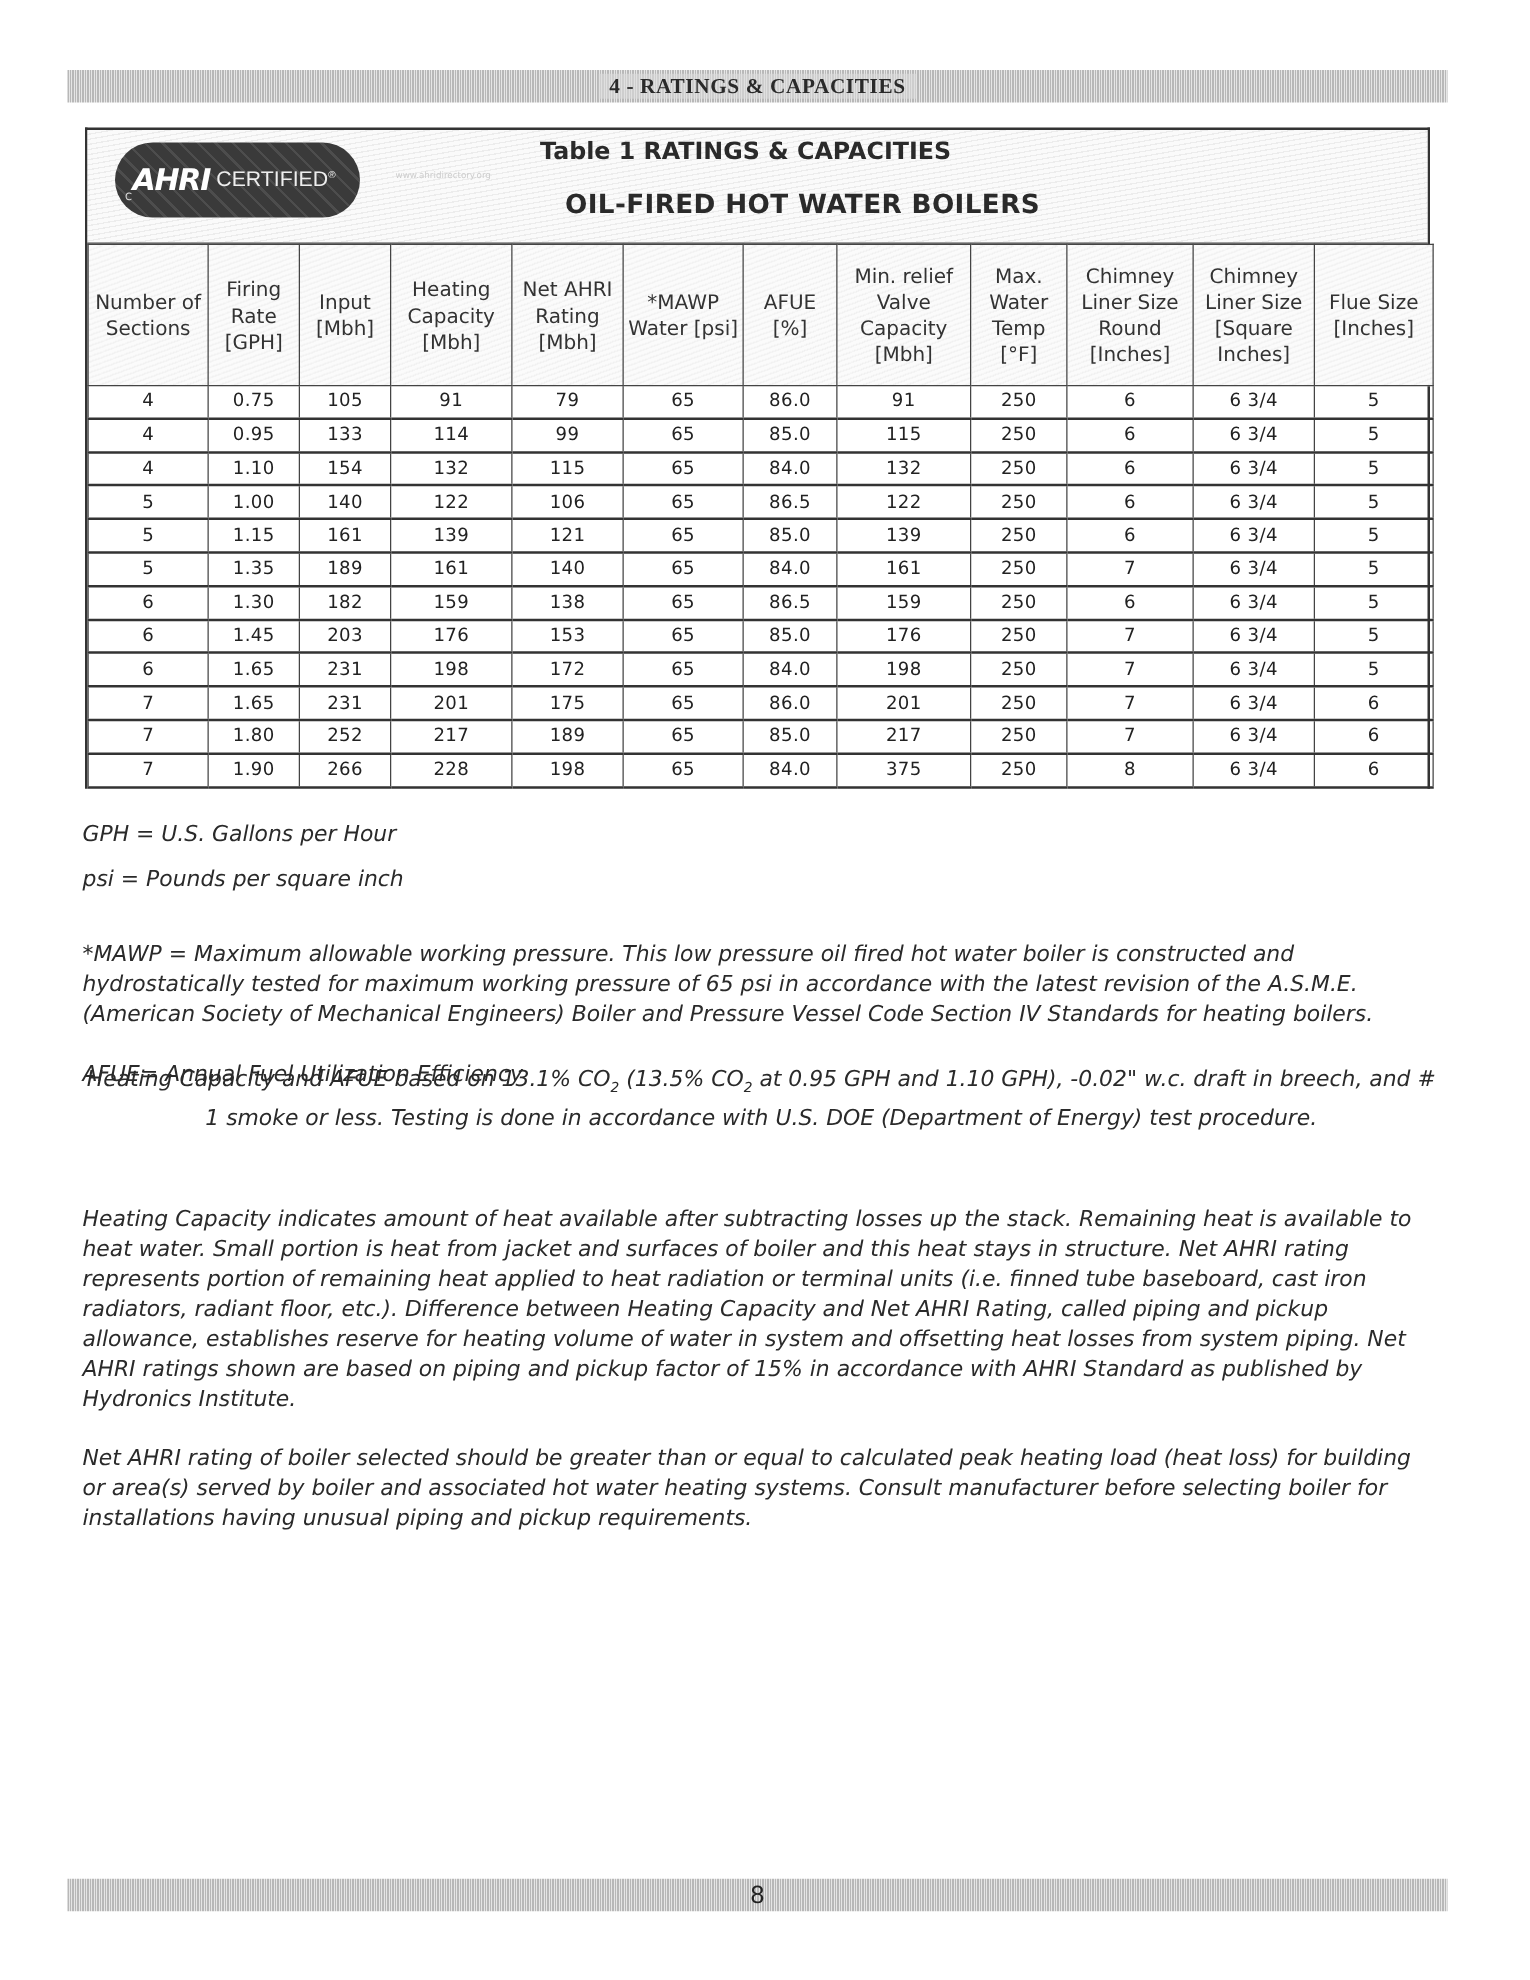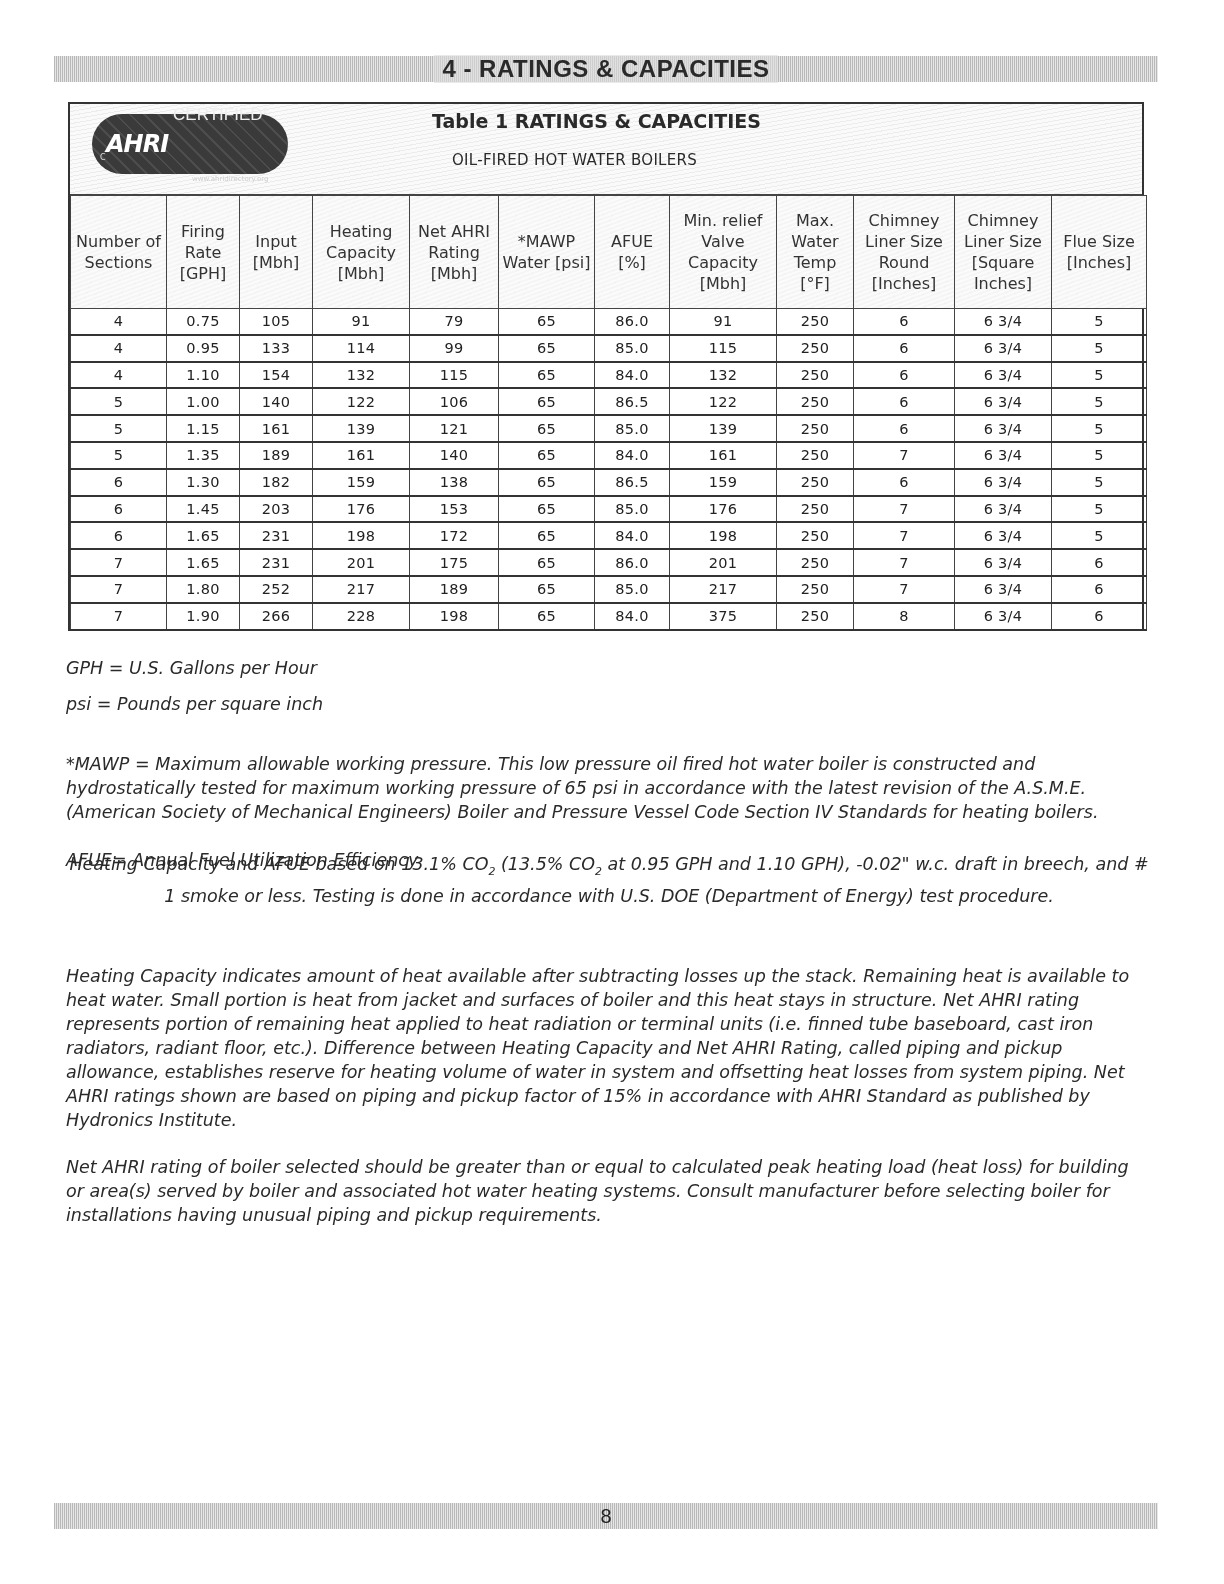--- a/index.html
+++ b/index.html
@@ -4,47 +4,47 @@
 <style>
   html, body { margin: 0; padding: 0; background: #ffffff; }
   body { width: 1224px; height: 1584px; position: relative; overflow: hidden;
          font-family: "DejaVu Sans", "Liberation Sans", sans-serif; color: #222; }
   .section-bar {
     position: absolute; left: 54px; top: 56px; width: 1104px; height: 26px;
     background: repeating-linear-gradient(90deg, #b8b8b8 0px, #b8b8b8 1px, #e6e6e6 1px, #e6e6e6 2px);
     display: flex; align-items: center; justify-content: center;
   }
   .section-bar .title {
-    font-family: Liberation Sans, sans-serif; font-weight: bold; font-size: 24px; color: #2a2a2a;
+    font-family: Liberation Serif, serif; font-weight: bold; font-size: 17px; color: #2a2a2a;
     letter-spacing: 0.5px; padding: 0 8px; background: rgba(220,220,220,0.6);
   }
   .table-wrap {
     position: absolute; left: 68px; top: 102px; width: 1076px;
     border: 2px solid #333; border-bottom: none; box-sizing: border-box;
   }
   .table-head-box {
     position: relative; height: 90px; border-bottom: 1px solid #444;
     background: repeating-linear-gradient(170deg, #fafafa 0px, #fafafa 3px, #ececec 3px, #ececec 4px);
   }
   .ahri-logo {
     position: absolute; left: 22px; top: 10px; width: 196px; height: 60px; border-radius: 30px;
     background: repeating-linear-gradient(45deg, #3a3a3a 0px, #3a3a3a 8px, #4d4d4d 8px, #4d4d4d 10px);
     color: #fff; display: flex; align-items: center; box-sizing: border-box; padding-left: 14px;
   }
   .ahri-logo .ahri-text { font-family: "DejaVu Sans", sans-serif; font-weight: bold; font-size: 24px; letter-spacing: -1px; font-style: italic; }
-  .ahri-logo .cert-block { display: flex; flex-direction: column; margin-left: 5px; gap: 48px; }
+  .ahri-logo .cert-block { display: flex; flex-direction: row; margin-left: 5px; gap: 48px; }
   .ahri-logo .cert-text { font-size: 17px; font-family: "Liberation Sans", sans-serif; color: #eee; }
   .ahri-logo .cert-url { font-size: 7px; color: #ccc; margin-top: 2px; text-align: right; }
   .ahri-logo .c-mark { position: absolute; left: 8px; bottom: 12px; font-size: 8px; color: #ddd; }
   .table-title {
     position: absolute; left: 362px; top: 6px; font-weight: bold; font-size: 19px; color: #2a2a2a;
     font-family: "DejaVu Sans", sans-serif;
   }
   .table-subtitle {
-    position: absolute; left: 382px; top: 47px; font-weight: normal; font-size: 15px; color: #2a2a2a;
+    position: absolute; left: 382px; top: 47px; font-weight: bold; font-size: 21px; color: #2a2a2a;
     font-family: "DejaVu Sans", sans-serif; letter-spacing: 0.3px;
   }
   table.ratings {
     border-collapse: collapse; width: 100%; table-layout: fixed;
     font-family: "DejaVu Sans", sans-serif;
   }
   table.ratings th {
     font-weight: normal; font-size: 16px; line-height: 21px; color: #333; height: 112px;
     border: 1px solid #444; padding: 0 2px; vertical-align: middle; text-align: center;
     background: repeating-linear-gradient(160deg, #fbfbfb 0px, #fbfbfb 3px, #efefef 3px, #efefef 4px);

